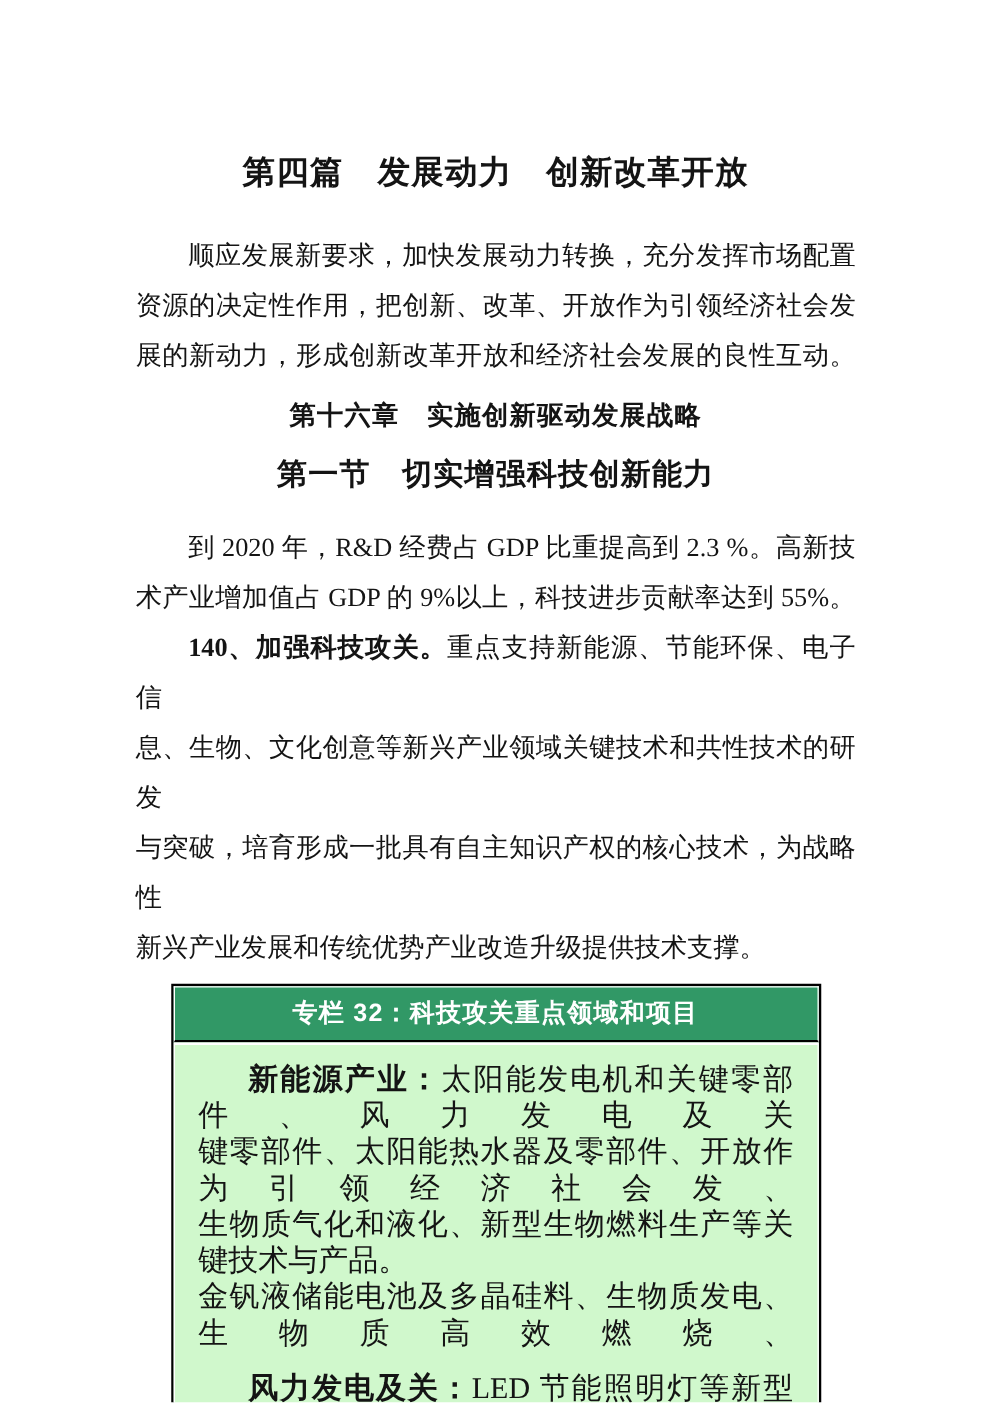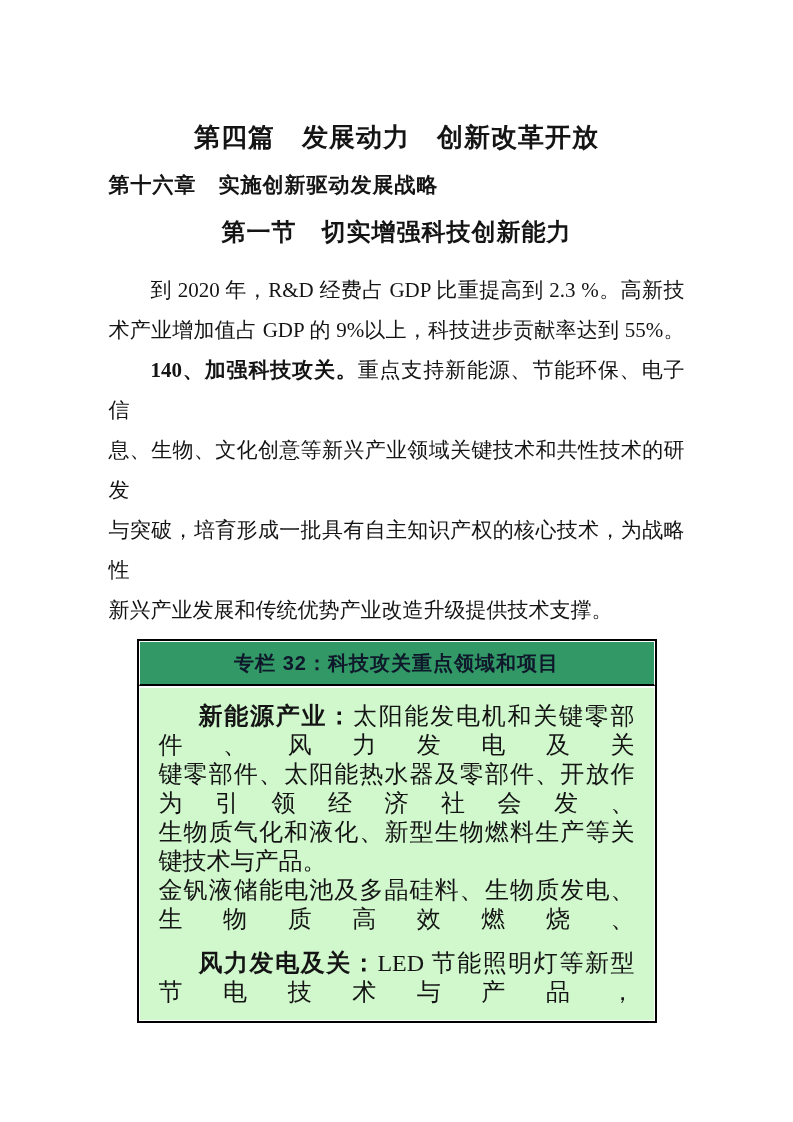--- a/index.html
+++ b/index.html
@@ -16,39 +16,39 @@
   .content{width:576px;margin:0 auto;}
   .para{margin:0;}
   .intro{margin-top:28px;}
   .line{
     font-size:21px;line-height:40px;white-space:nowrap;
     text-align:justify;
   }
   .jl{text-align:justify;text-align-last:justify;white-space:normal;}
   .ind{text-indent:42px;}
   .chapter-title{
-    margin:14px 0 0 0;font-weight:bold;text-align:left;
+    margin:14px 0 0 0;font-weight:bold;text-align:center;
     font-family:"Liberation Sans","DejaVu Sans",sans-serif;
     font-size:21px;line-height:30px;letter-spacing:1px;
   }
   .section-title{
     margin:17px 0 0 0;font-weight:bold;text-align:center;
     font-size:24px;line-height:30px;letter-spacing:1px;
   }
   .targets{margin-top:23px;}
   .lead{font-weight:bold;}
   .sans{font-family:"Liberation Sans","DejaVu Sans",sans-serif;}
   .box{
     width:516px;margin:9px auto 0 auto;
     border:2px solid var(--box-border,#000);
     background:#ffffff;
   }
   .box-header{
     background:var(--header-bg,#319866);
-    color:#0f172a;
+    color:#ffffff;
     border:1px solid #ffffff;
     border-bottom:2px solid var(--box-border,#000);
     font-family:"Liberation Sans","DejaVu Sans",sans-serif;
     font-weight:bold;font-size:20px;line-height:42px;
     text-align:center;letter-spacing:1px;
   }
   .box-body{
     background:var(--body-bg,#d0f8cc);
     border:1px solid #ffffff;border-top:2px solid #ffffff;
     padding:13px 19px 13px 19px;
@@ -62,20 +62,25 @@
 </style>
 </head>
 <body>
 
 <div class="page">
 
   <h1 class="part-title">第四篇　发展动力　创新改革开放</h1>
 
   <div class="content">
 
+    <div class="para intro">
+      <div class="line jl ind">顺应发展新要求，加快发展动力转换，充分发挥市场配置</div>
+      <div class="line jl">资源的决定性作用，把创新、改革、开放作为引领经济社会发</div>
+      <div class="line jl">展的新动力，形成创新改革开放和经济社会发展的良性互动。</div>
+    </div>
 
     <h2 class="chapter-title">第十六章　实施创新驱动发展战略</h2>
 
     <h3 class="section-title">第一节　切实增强科技创新能力</h3>
 
     <div class="para targets">
       <div class="line jl ind">到 2020 年，R&amp;D 经费占 GDP 比重提高到 2.3 %。高新技</div>
       <div class="line jl">术产业增加值占 GDP 的 9%以上，科技进步贡献率达到 55%。</div>
     </div>
 

